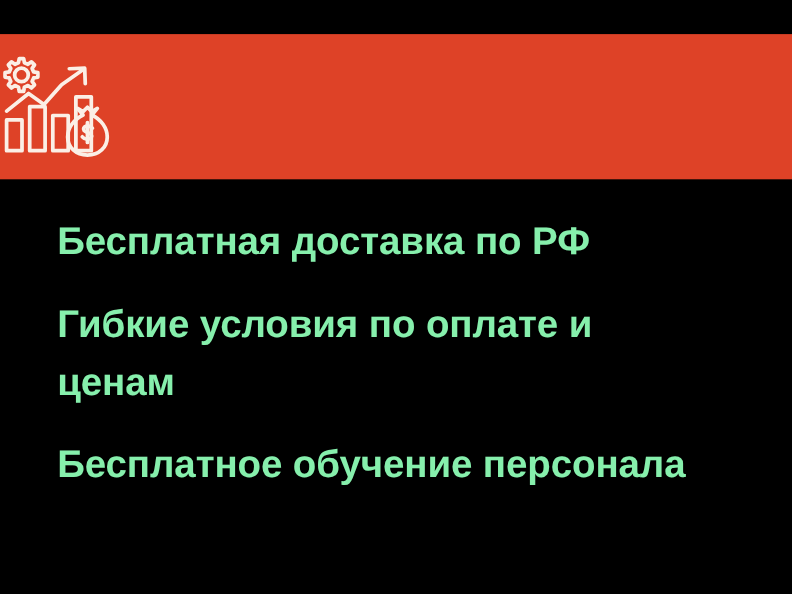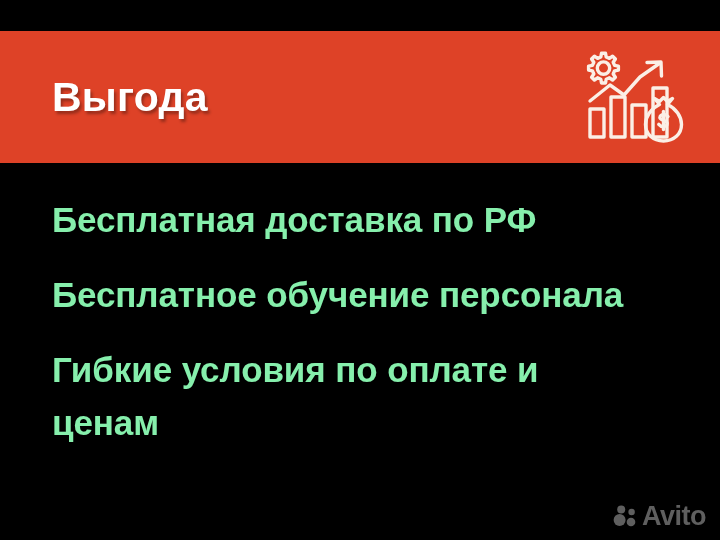--- a/index.html
+++ b/index.html
@@ -96,21 +96,20 @@
     letter-spacing: -0.5px;
   }
 </style>
 </head>
 <body>
 
 <div class="slide">
 
   <div class="banner">
 
-    <div class="banner-title">Выгода</div>
 
     <svg class="banner-icon" viewBox="0 0 104 104">
       <g fill="none" stroke="#FBEFE6" stroke-width="3.4" stroke-linecap="round" stroke-linejoin="round">
 
         <g>
           <path d="M17.5 8.2 L21.5 8.2 L22.2 12.0 L25.4 13.4 L28.6 11.2 L31.4 14.0 L29.2 17.2 L30.6 20.4 L34.4 21.1 L34.4 25.1 L30.6 25.8 L29.2 29.0 L31.4 32.2 L28.6 35.0 L25.4 32.8 L22.2 34.2 L21.5 38.0 L17.5 38.0 L16.8 34.2 L13.6 32.8 L10.4 35.0 L7.6 32.2 L9.8 29.0 L8.4 25.8 L4.6 25.1 L4.6 21.1 L8.4 20.4 L9.8 17.2 L7.6 14.0 L10.4 11.2 L13.6 13.4 L16.8 12.0 Z"></path>
           <circle cx="19.5" cy="23.1" r="6.2"></circle>
         </g>
 
         <g>
@@ -130,29 +129,18 @@
           <path d="M84 71.5 C82.5 69.8 80.5 69.2 78.5 69.6 C76.3 70.1 75.3 72 76.4 73.6 C77.5 75.2 81.5 75.6 82.8 77.3 C84 78.9 82.9 80.9 80.6 81.4 C78.4 81.9 76.3 81.2 74.8 79.4"></path>
           <line x1="79.5" y1="66.5" x2="79.5" y2="84.5"></line>
         </g>
       </g>
     </svg>
 
   </div>
 
   <div class="benefits">
     <p class="benefit-item">Бесплатная доставка по РФ</p>
+    <p class="benefit-item">Гибкие условия по оплате и ценам</p>
     <p class="benefit-item">Бесплатное обучение персонала</p>
-    <p class="benefit-item">Гибкие условия по оплате и ценам</p>
   </div>
 
-  <div class="watermark">
-    <svg class="watermark-mark" viewBox="0 0 26 26">
-      <g fill="#9A9A9A">
-        <circle cx="7.6" cy="16.0" r="6.0"></circle>
-        <circle cx="9.2" cy="5.6" r="4.0"></circle>
-        <circle cx="19.6" cy="8.0" r="3.2"></circle>
-        <circle cx="19.0" cy="18.0" r="4.3"></circle>
-      </g>
-    </svg>
-    <span class="watermark-text">Avito</span>
-  </div>
 
 </div>
 
 </body></html>

